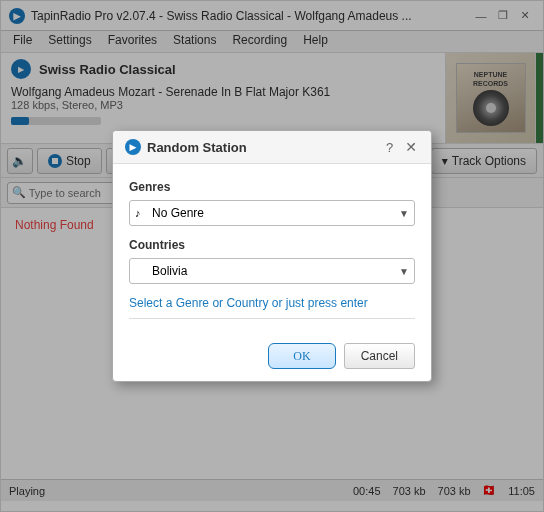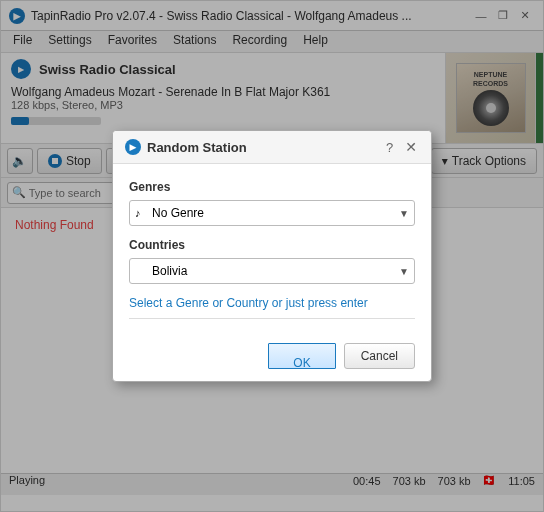--- a/index.html
+++ b/index.html
@@ -218,27 +218,27 @@
     }
     .nothing-found {
       color: #ef4444;
       font-size: 12px;
       padding: 4px;
     }
 
     
     .status-bar {
       position: absolute;
-      bottom: 16px;
+      bottom: 10px;
       left: 0; right: 0;
       height: 22px;
       background: #f0f0f0;
       border-top: 1px solid #ccc;
       display: flex;
-      align-items: flex-start;
+      align-items: center;
       padding: 0 8px;
       font-size: 11px;
       color: #333;
     }
     .status-left { flex: 1; }
     .status-right {
       display: flex;
       gap: 12px;
       align-items: center;
     }
@@ -352,27 +352,28 @@
       margin: 8px 0;
     }
     .modal-footer {
       padding: 8px 16px 12px 16px;
       display: flex;
       justify-content: flex-end;
       gap: 8px;
     }
     .btn-ok {
       height: 26px;
-      padding: 12px 24px;
+      padding: 4px 24px;
       border: 1px solid #1a7abf;
       background: linear-gradient(to bottom, #e8f4ff, #c8e4ff);
       cursor: pointer;
       font-size: 12px;
-      border-radius: 1px;
+      border-radius: 6px;
       color: #1a7abf;
+      font-family: Liberation Serif, serif;
     }
     .btn-cancel {
       height: 26px;
       padding: 0 16px;
       border: 1px solid #bbb;
       background: linear-gradient(to bottom, #fff, #e8e8e8);
       cursor: pointer;
       font-size: 12px;
       border-radius: 3px;
       color: #333;

